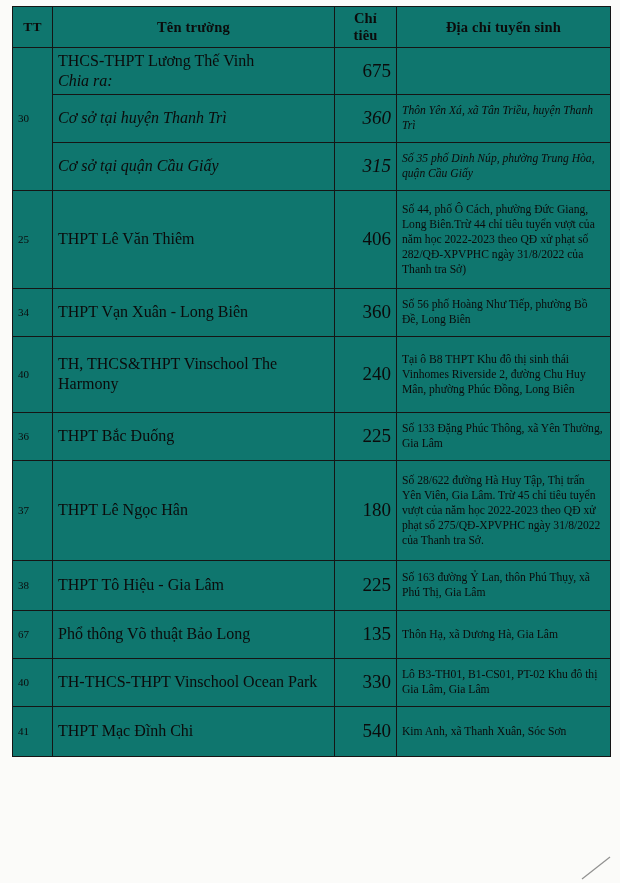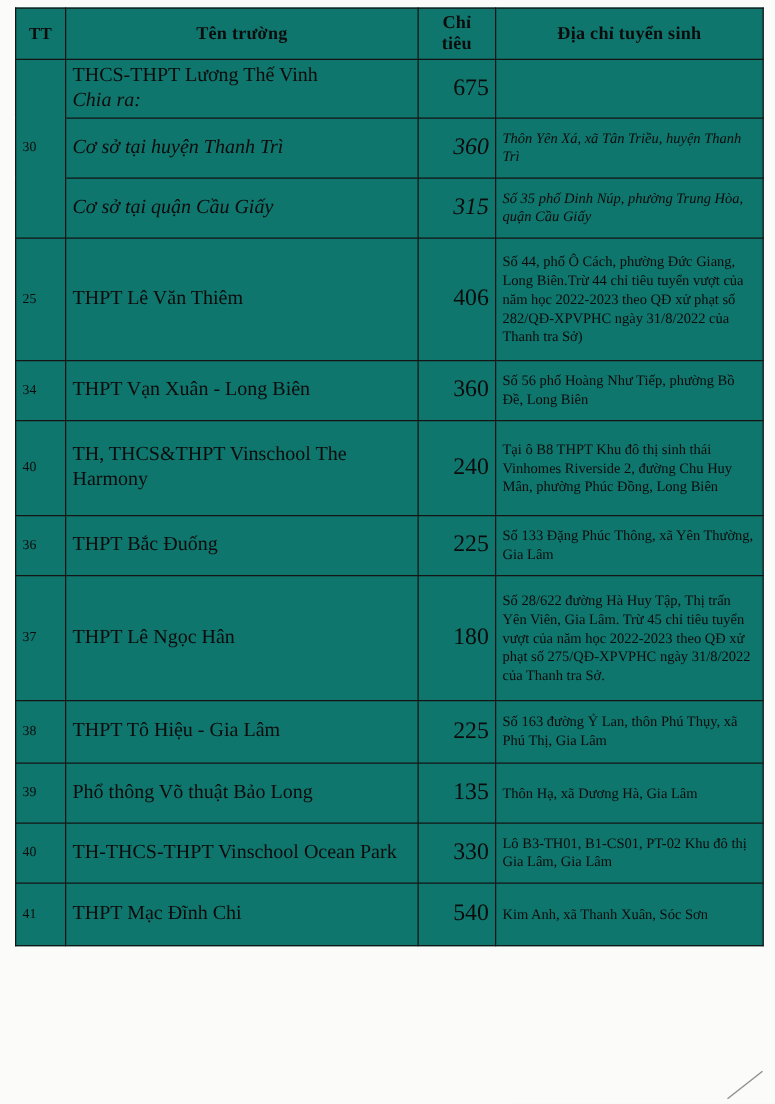--- a/index.html
+++ b/index.html
@@ -180,21 +180,21 @@
         </tr>
         <tr style="height: 50px;">
           <td class="cell-tt">38</td>
           <td class="cell-name">
             <span class="nameline">THPT Tô Hiệu - Gia Lâm</span>
           </td>
           <td class="cell-quota">225</td>
           <td class="cell-address">Số 163 đường Ỷ Lan, thôn Phú Thụy, xã Phú Thị, Gia Lâm</td>
         </tr>
         <tr style="height: 48px;">
-          <td class="cell-tt">39</td>
+          <td class="cell-tt">67</td>
           <td class="cell-name">
             <span class="nameline">Phổ thông Võ thuật Bảo Long</span>
           </td>
           <td class="cell-quota">135</td>
           <td class="cell-address">Thôn Hạ, xã Dương Hà, Gia Lâm</td>
         </tr>
         <tr style="height: 48px;">
           <td class="cell-tt">40</td>
           <td class="cell-name">
             <span class="nameline">TH-THCS-THPT Vinschool Ocean Park</span>

